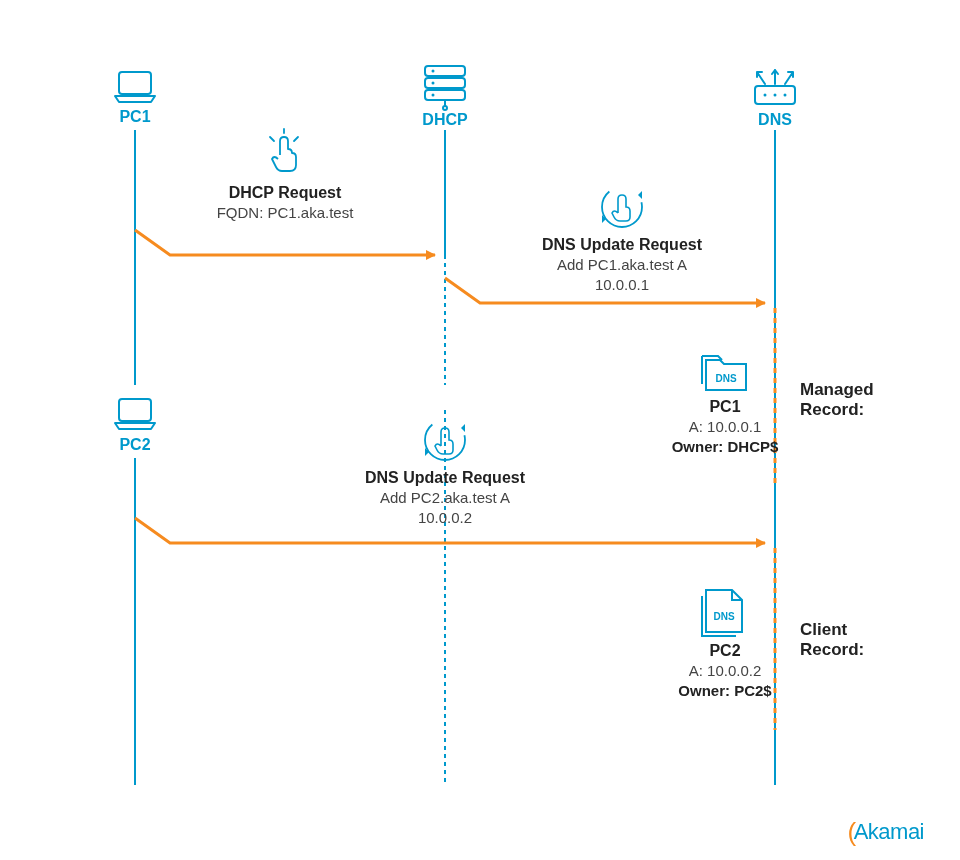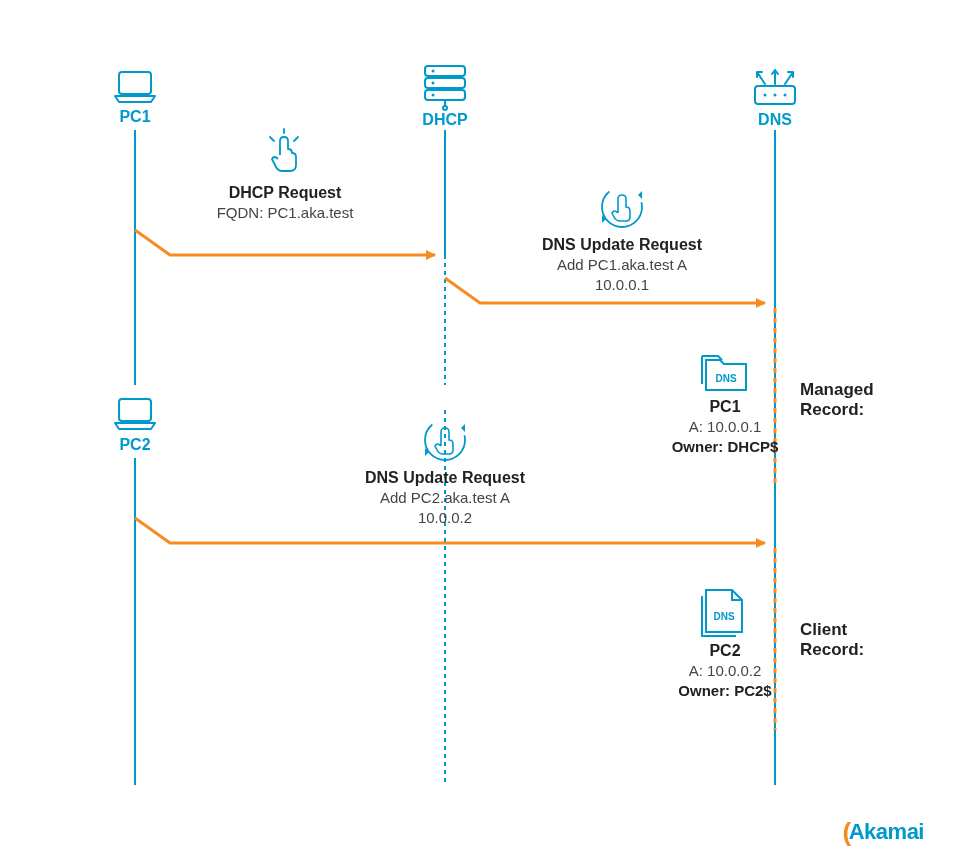--- a/index.html
+++ b/index.html
@@ -11,21 +11,21 @@
     background: #fff;
     color: #222;
     position: relative;
   }
   svg { display:block; }
   .akamai-logo {
     position: absolute;
     right: 36px;
     bottom: 12px;
     font-size: 22px;
-    font-weight: 700;
+    font-weight: 400;
     color: #0099cc;
     letter-spacing: -0.5px;
     margin-left: 32px;
   }
   .akamai-logo .wave {
     color: #f68b1f;
     margin-right: -2px;
     font-size: 26px;
     vertical-align: -2px;
   }

